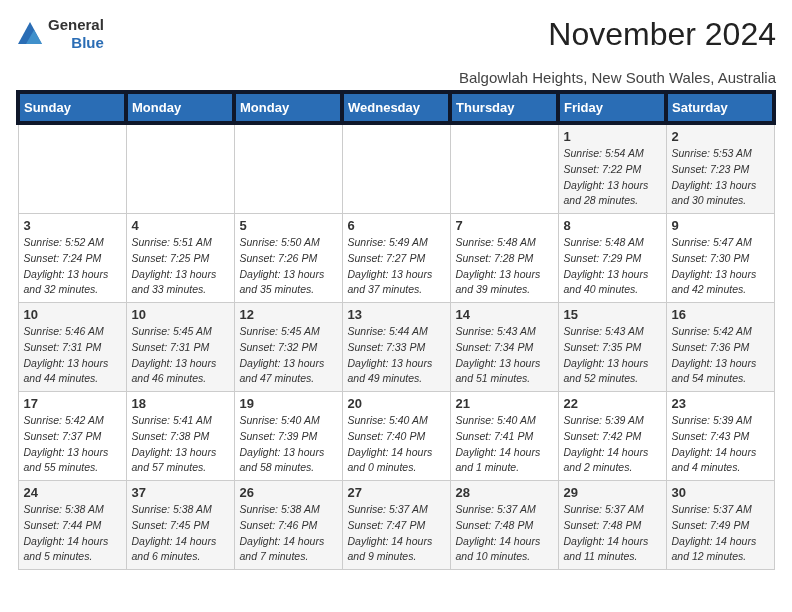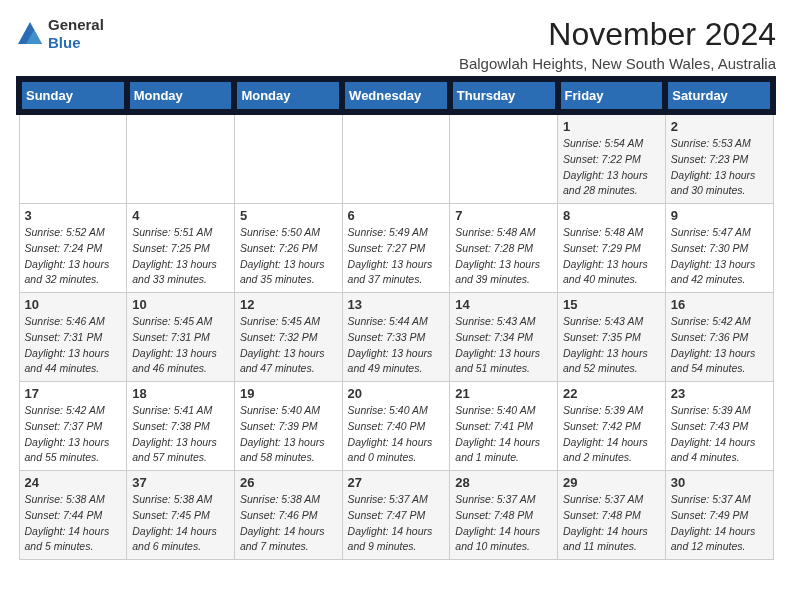--- a/index.html
+++ b/index.html
@@ -13,20 +13,21 @@
     .header {
       display: flex;
       align-items: flex-start;
       justify-content: space-between;
       margin-bottom: 4px;
     }
     .logo {
       display: flex;
       align-items: center;
       gap: 4px;
+      text-align: right;
     }
     .logo-text {
       font-size: 15px;
       font-weight: bold;
       line-height: 1.2;
     }
     .logo-general { color: #333; }
     .logo-blue { color: #2a6db5; }
     .logo-icon {
       width: 28px;
@@ -37,35 +38,35 @@
     }
     .month-title {
       font-size: 32px;
       font-weight: normal;
       color: #222;
       text-align: right;
     }
     .subtitle {
       font-size: 15px;
       color: #444;
-      margin-top: 2px;
+      margin-top: 16px;
     }
     table {
       width: 100%;
       border-collapse: collapse;
       table-layout: fixed;
     }
     thead tr th {
       background: #2a6db5;
       color: #fff;
       font-size: 13px;
       font-weight: bold;
       padding: 6px 4px;
       text-align: left;
-      border: 6px solid #0f172a;
+      border: 4px solid #0f172a;
     }
     tbody tr td {
       border: 1px solid #ccc;
       vertical-align: top;
       padding: 4px 5px;
       font-size: 11px;
       color: #333;
       height: 88px;
       background: #fff;
     }

